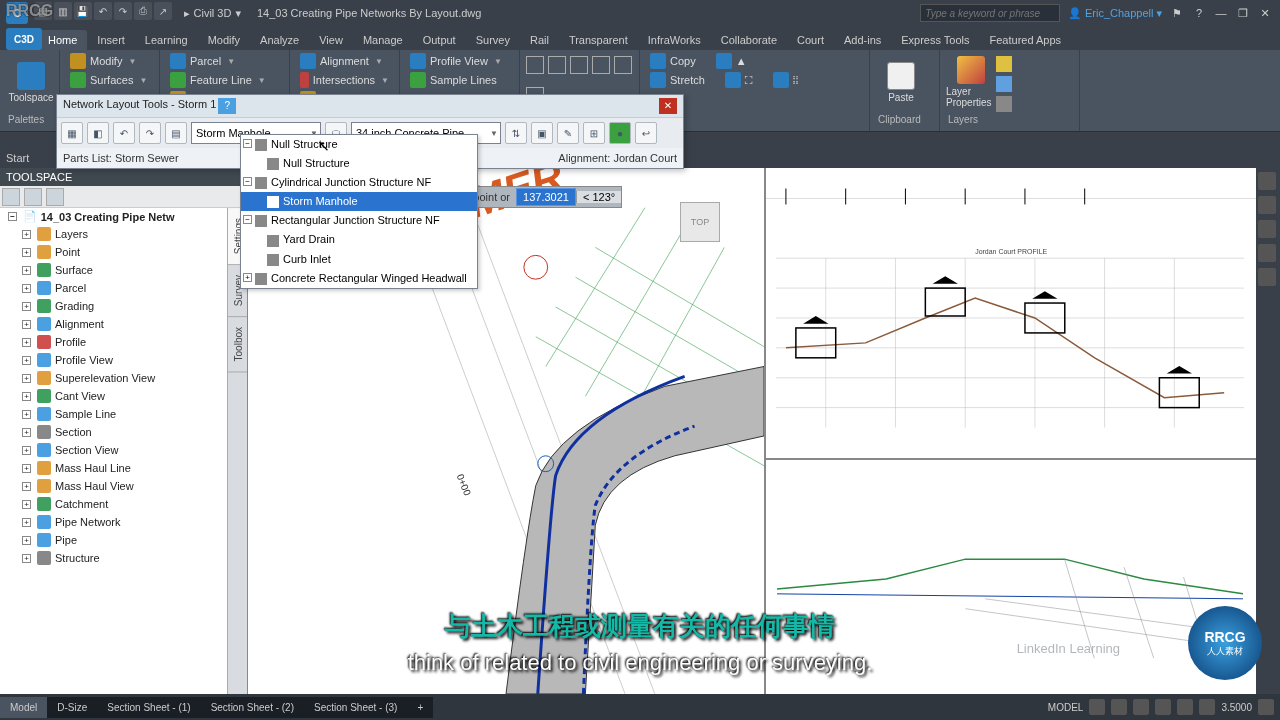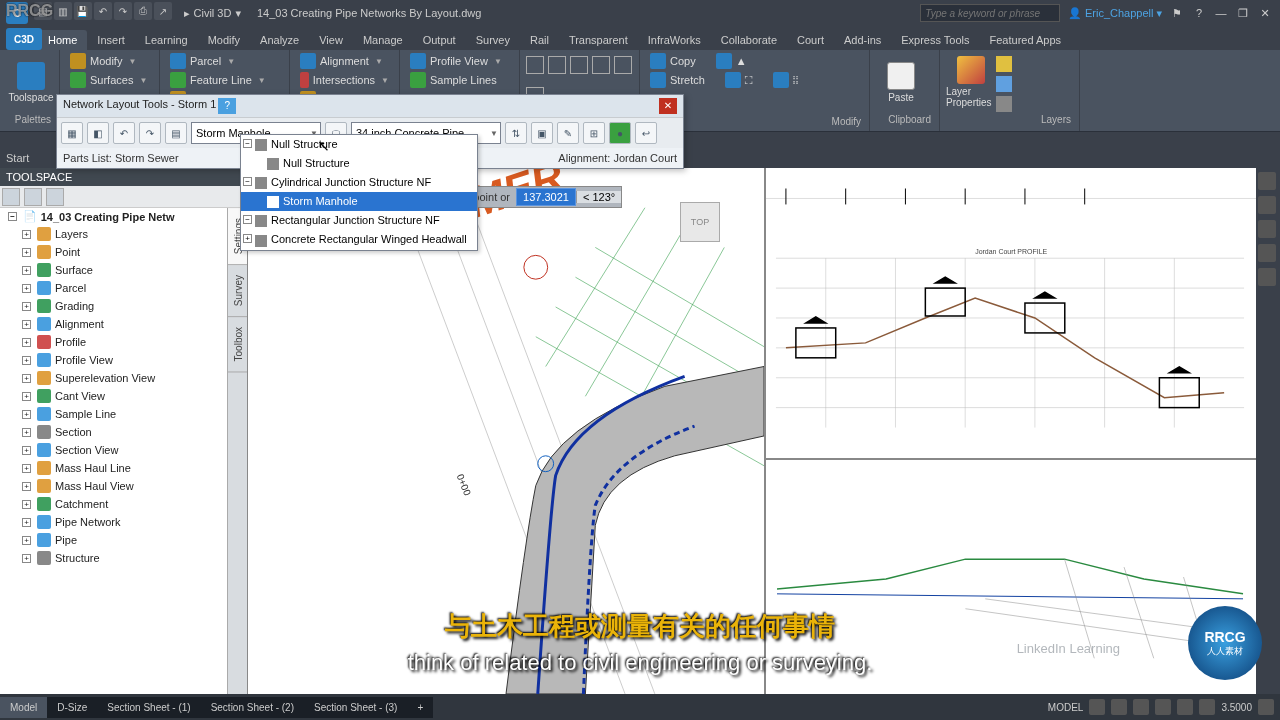--- a/index.html
+++ b/index.html
@@ -26,21 +26,21 @@
   
   .ribbon { height: 82px; background: #4a5360; display: flex; border-bottom: 1px solid #2a303a; }
   .ribbon-group { border-right: 1px solid #3a404a; padding: 2px 6px; display: flex; flex-direction: column; position:relative; }
   .ribbon-group .cmds { display: flex; flex-direction: column; gap: 1px; flex:1; }
   .ribbon-group .cmd { display: flex; align-items: center; gap: 4px; color: #ddd; font-size: 11px; padding: 1px 4px; white-space: nowrap;}
   .ribbon-group .cmd .ico { width: 16px; height: 16px; background: #2a7ec0; border-radius: 2px; }
   .ribbon-group .cmd .ico.y { background:#c09020;}
   .ribbon-group .cmd .ico.g { background:#3aa040;}
   .ribbon-group .cmd .ico.r { background:#c04040;}
   .ribbon-group .cmd .dd { color:#aaa; font-size:8px; margin-left:2px;}
-  .ribbon-group .label { font-size: 10px; color: #bbb; text-align: right; padding: 2px; }
+  .ribbon-group .label { font-size: 10px; color: #bbb; text-align: left; padding: 2px; }
   .ribbon-big-btn { display:flex; flex-direction:column; align-items:center; justify-content:center; width:50px; height:60px; color:#ddd; font-size:10px;}
   .ribbon-big-btn .big-ico { width:28px; height:28px; background:#2a7ec0; border-radius:3px; margin-bottom:2px;}
   .ribbon-big-btn .big-ico.lp { background:linear-gradient(135deg,#f0c040,#c04040);}
   .ribbon-big-btn .big-ico.pa { background:#f0f0f0; border:1px solid #888;}
   
   
   .sidebar { position: absolute; left: 0; top: 168px; width: 248px; bottom: 26px; background: #f0f0f0; border-right: 1px solid #888; display:flex; flex-direction:column;}
   .sidebar-title { background: #404850; color: #fff; font-size: 11px; padding: 3px 6px; }
   .sidebar-section-title { background: #e4e8ec; color: #333; font-size: 11px; padding: 3px 6px; border-top: 1px solid #ccc; border-bottom: 1px solid #ccc; }
   .tree { background: #fff; flex:1; overflow: hidden; font-size: 11px; color: #222; position:relative;}
@@ -96,21 +96,21 @@
   .road svg { width:100%; height:100%;}
   
   
   .statusbar { position: absolute; left: 0; right: 0; bottom: 0; height: 26px; background: #30363e; display: flex; align-items: center; font-size: 10px; color: #ccc; }
   .statusbar .stab { padding: 5px 10px; background:#1a1f26;}
   .statusbar .stab.active { background:#4a5360; }
   .statusbar .sp { margin-left:auto; display:flex; gap:6px; align-items:center; padding-right:6px;}
   .statusbar .sico { width:16px; height:16px; background:#555; border-radius:2px;}
   
   
-  .subtitle-zh { position:absolute; left:0; right:0; bottom:76px; text-align:center; color:#eab308; font-size:26px; font-weight:bold; text-shadow:2px 2px 3px #000, -1px -1px 2px #000; z-index:40; font-family:"Microsoft YaHei",sans-serif;}
+  .subtitle-zh { position:absolute; left:0; right:0; bottom:76px; text-align:center; color:#14b8a6; font-size:26px; font-weight:bold; text-shadow:2px 2px 3px #000, -1px -1px 2px #000; z-index:40; font-family:"Microsoft YaHei",sans-serif;}
   .subtitle-en { position:absolute; left:0; right:0; bottom:44px; text-align:center; color:#fff; font-size:22px; text-shadow:2px 2px 3px #000, -1px -1px 2px #000; z-index:40; }
   
   
   .wm { position:absolute; color:rgba(255,255,255,.5); font-weight:bold; font-size:16px; z-index:50; text-shadow:0 0 2px #000;}
   .wm.tl { left:6px; top:2px;}
   .wm-logo { position:absolute; right:18px; bottom:40px; width:74px; height:74px; background:radial-gradient(circle,#3aa0e0,#0a3a70); border-radius:50%; z-index:45; display:flex; align-items:center; justify-content:center; color:#fff; font-size:9px; text-align:center; flex-direction:column;}
   .linkedin { position:absolute; right:160px; bottom:64px; color:#9aa0a6; font-size:13px; z-index:42; opacity:.75;}
 </style>
 </head>
 <body>
@@ -322,20 +322,22 @@
     <div style="margin-left:auto;"><span>Alignment:</span> <span>Jordan Court</span></div>
   </div>
 </div>
 
 <div class="dropdown">
   <div class="dd-item parent"><span class="dexp">−</span><span class="dico"></span><span>Null Structure</span></div>
   <div class="dd-item"><span class="dico"></span><span>Null Structure</span></div>
   <div class="dd-item parent"><span class="dexp">−</span><span class="dico"></span><span>Cylindrical Junction Structure NF</span></div>
   <div class="dd-item sel"><span class="dico" style="background:#fff;"></span><span>Storm Manhole</span></div>
   <div class="dd-item parent"><span class="dexp">−</span><span class="dico"></span><span>Rectangular Junction Structure NF</span></div>
+  <div class="dd-item"><span class="dico"></span><span>Yard Drain</span></div>
+  <div class="dd-item"><span class="dico"></span><span>Curb Inlet</span></div>
   <div class="dd-item parent"><span class="dexp">+</span><span class="dico"></span><span>Concrete Rectangular Winged Headwall</span></div>
 </div>
 <div class="cursor">↖</div>
 
 <div class="sidebar">
   <div class="sidebar-title">TOOLSPACE</div>
   <div style="height:22px; background:#e8eaec; border-bottom:1px solid #ccc; display:flex; gap:4px; padding:2px;">
     <span style="width:18px;height:18px;background:#ccd4dc;border:1px solid #aaa;"></span>
     <span style="width:18px;height:18px;background:#ccd4dc;border:1px solid #aaa;"></span>
     <span style="width:18px;height:18px;background:#ccd4dc;border:1px solid #aaa;"></span>

